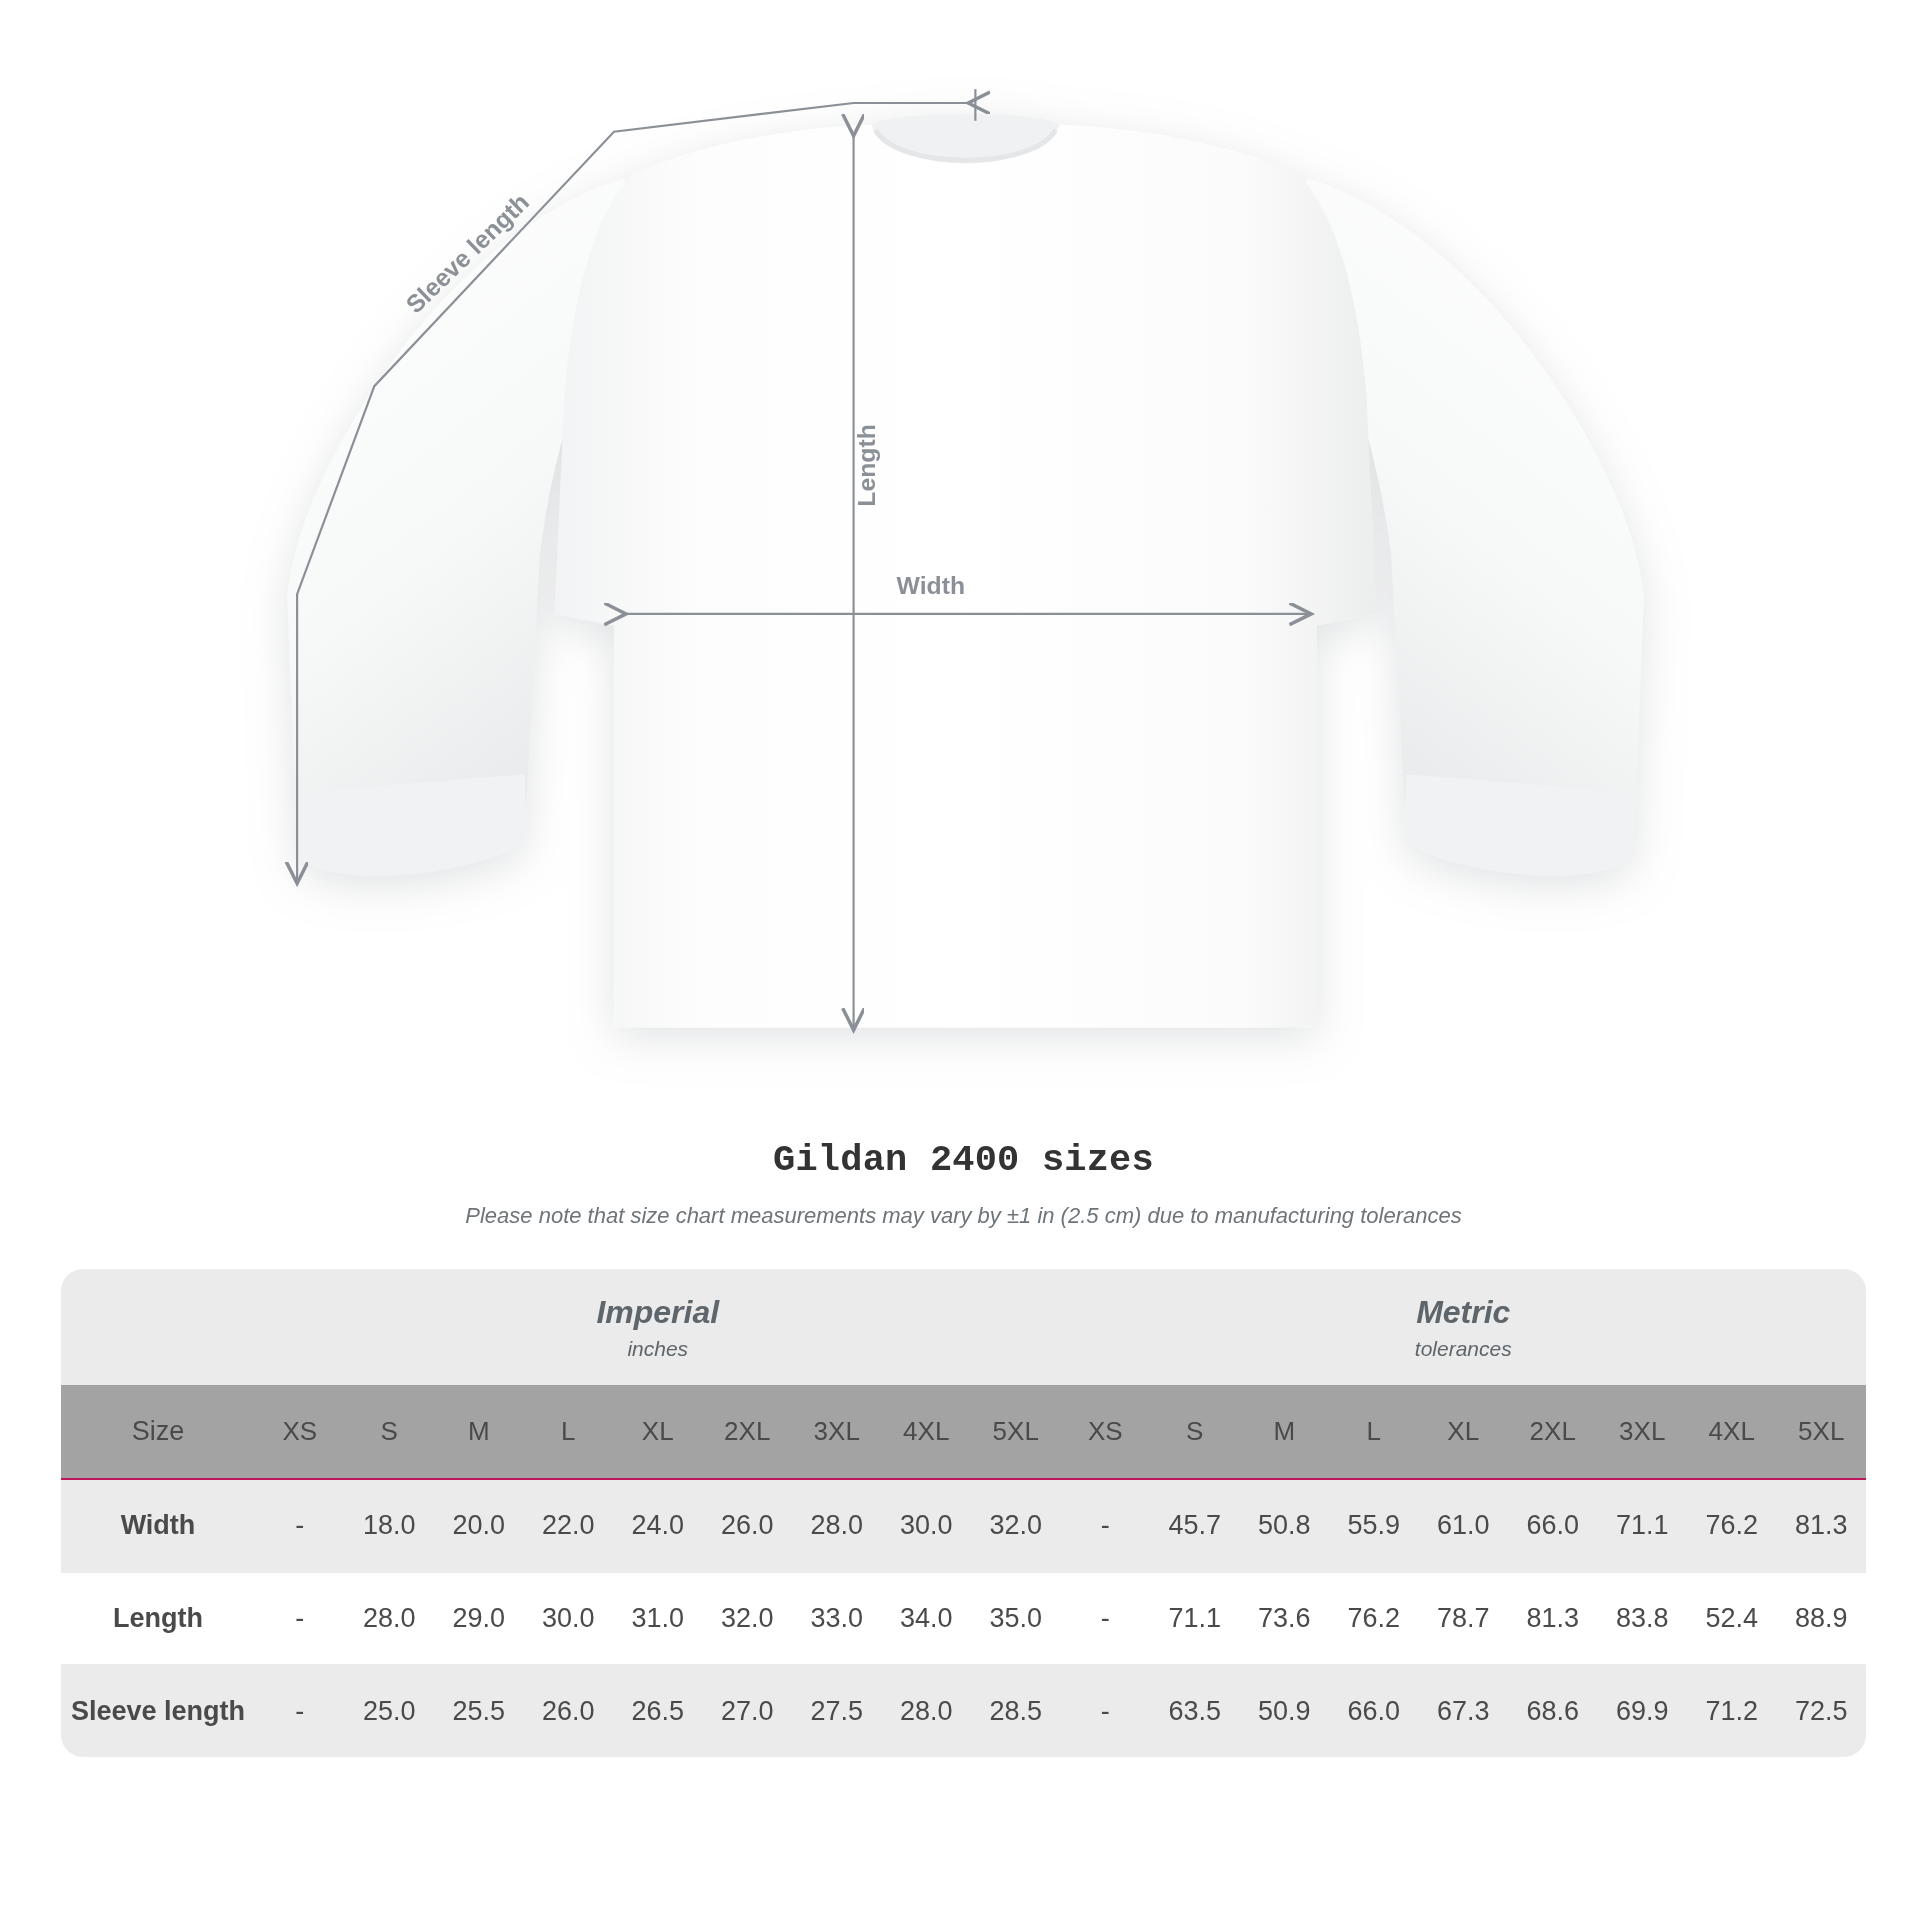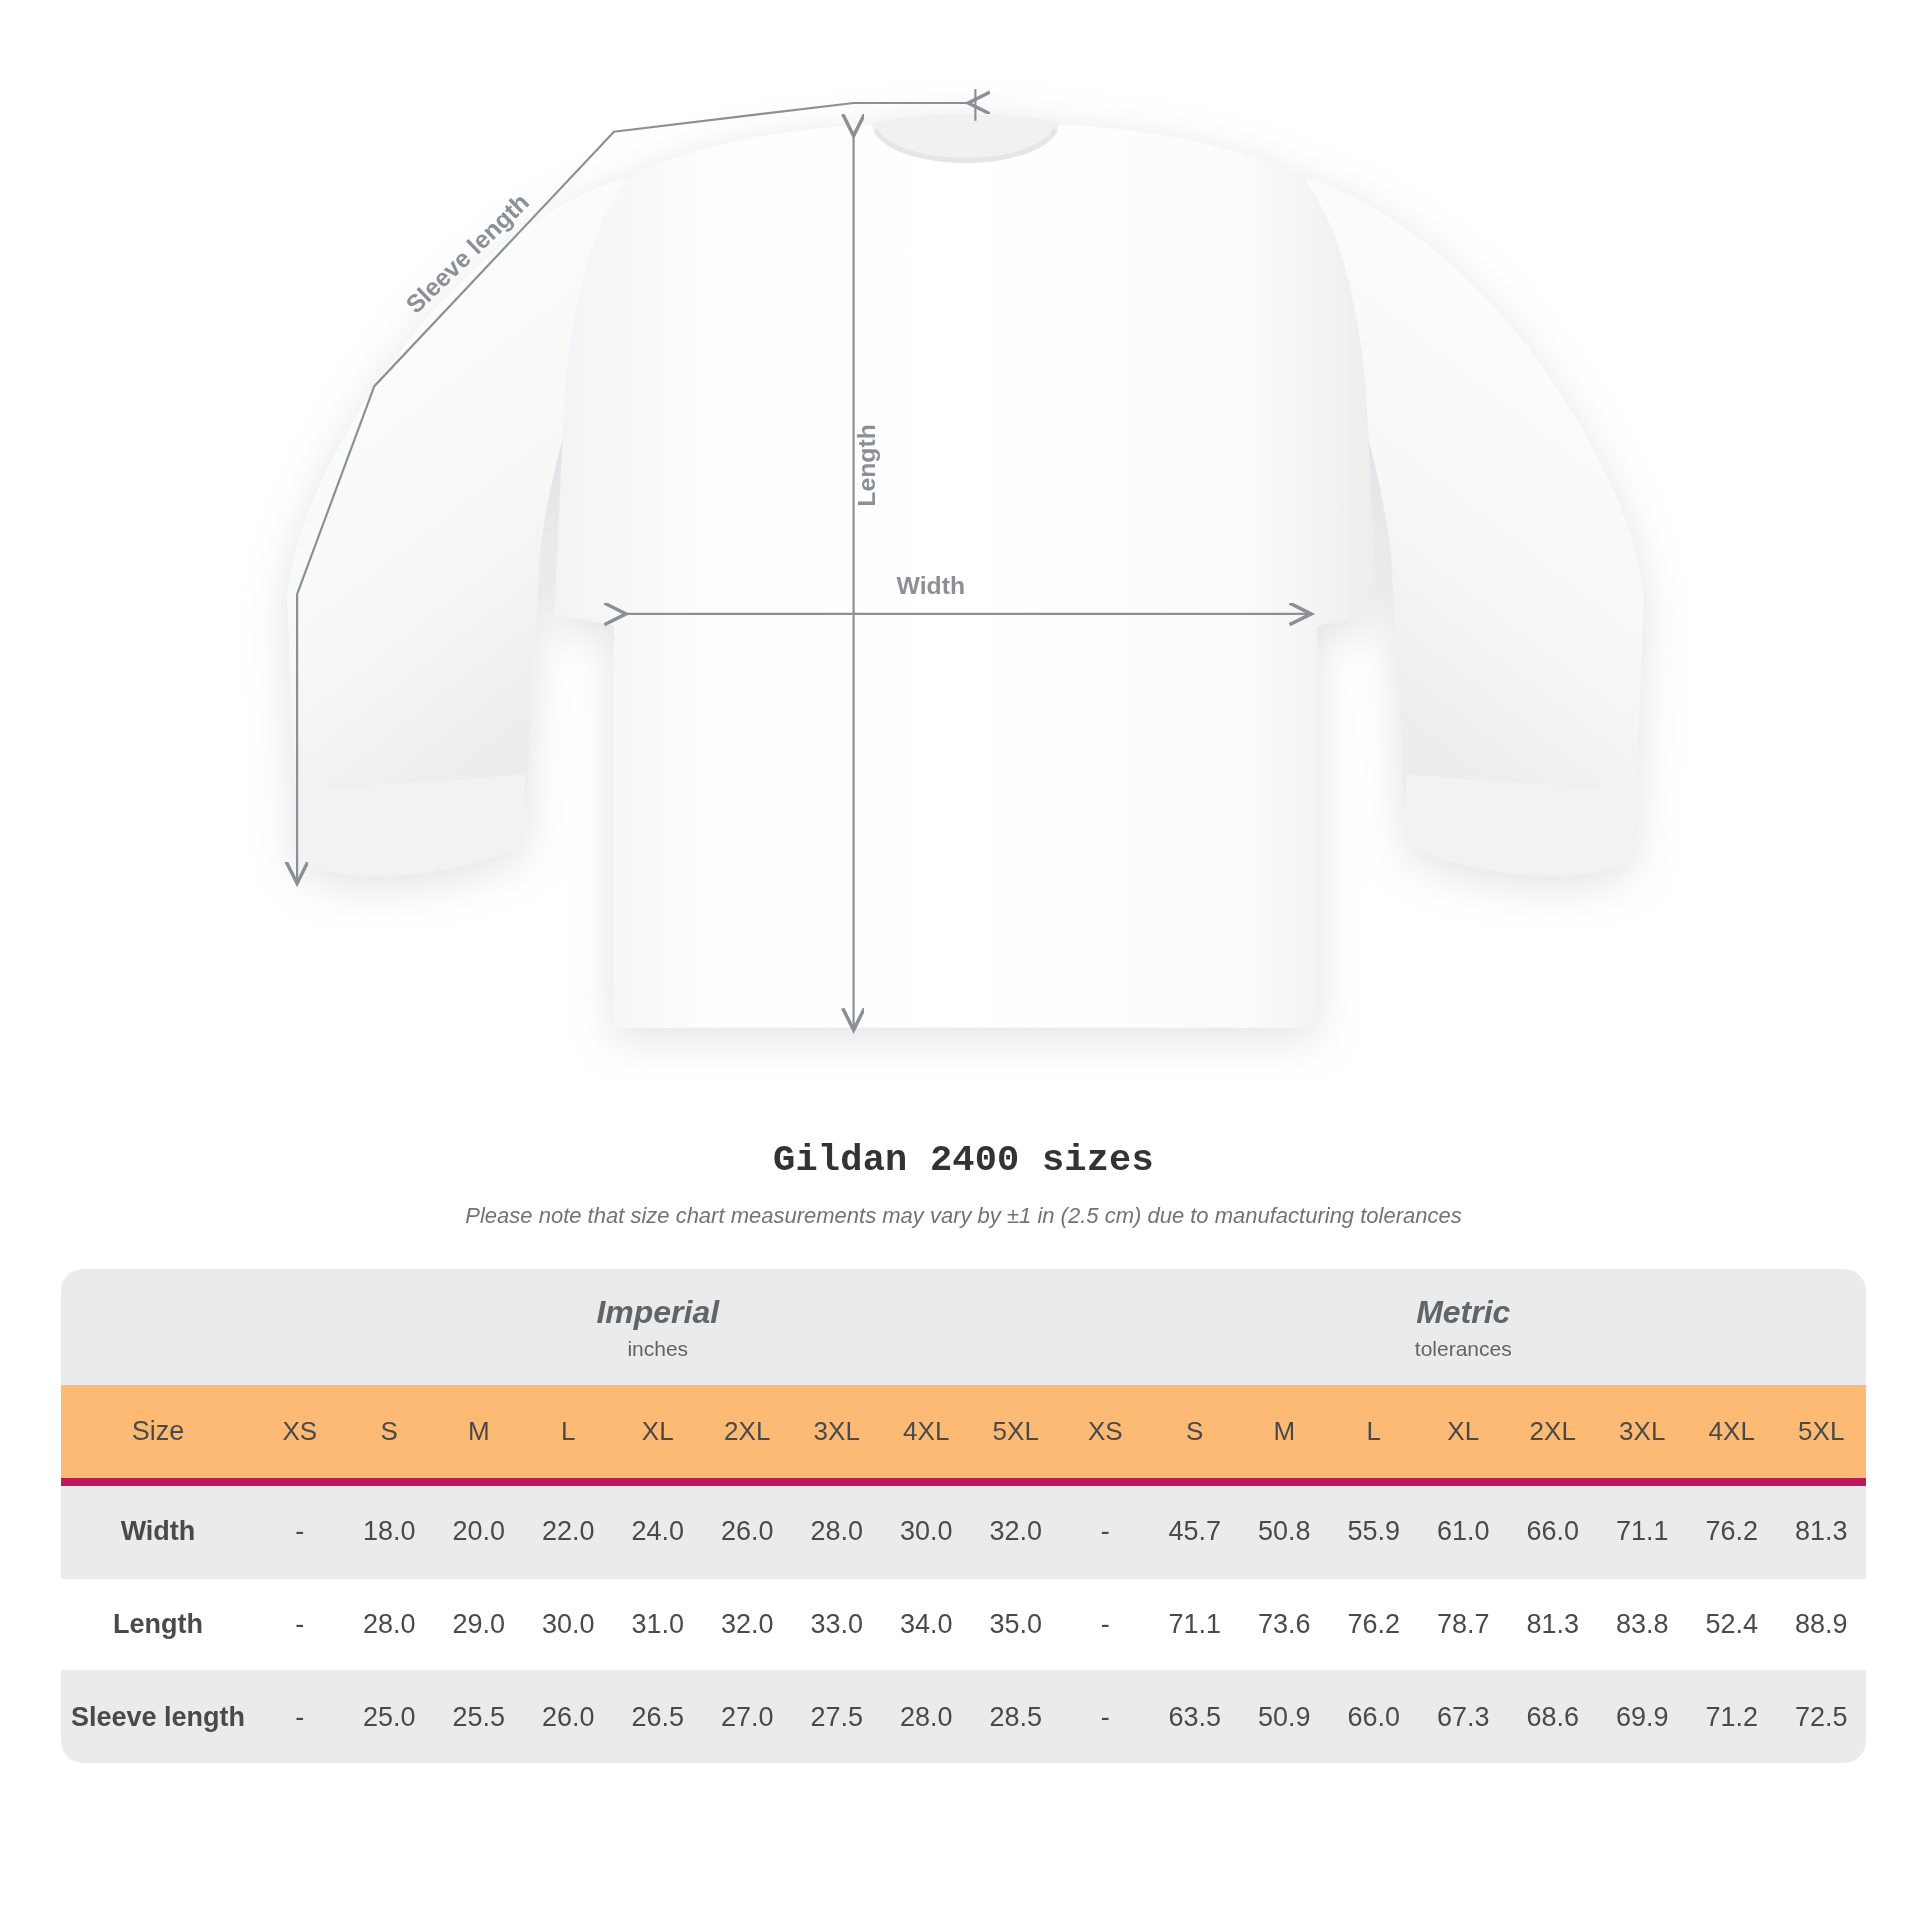--- a/index.html
+++ b/index.html
@@ -76,31 +76,32 @@
   }
   .unit-name {
     font-size: 32px;
     font-style: italic;
     font-weight: bold;
     color: #5f666b;
     line-height: 1.2;
   }
   .unit-sub {
     font-size: 21px;
+    font-style: italic;
     color: #5f666b;
     margin-top: 6px;
   }
   
   .size-row td {
-    background: #fdba74;
+    background: #a3a3a3;
     height: 91px;
     font-size: 26px;
     font-weight: bold;
     color: #4a4a4a;
-    border-bottom: 8px solid #be185d;
+    border-bottom: 2px solid #be185d;
   }
   .size-row td.rowlabel {
     font-size: 27px;
   }
   
   .data-row td {
     height: 89px;
     font-size: 27px;
     color: #4a4a4a;
     border-bottom: 2px solid #ececec;

